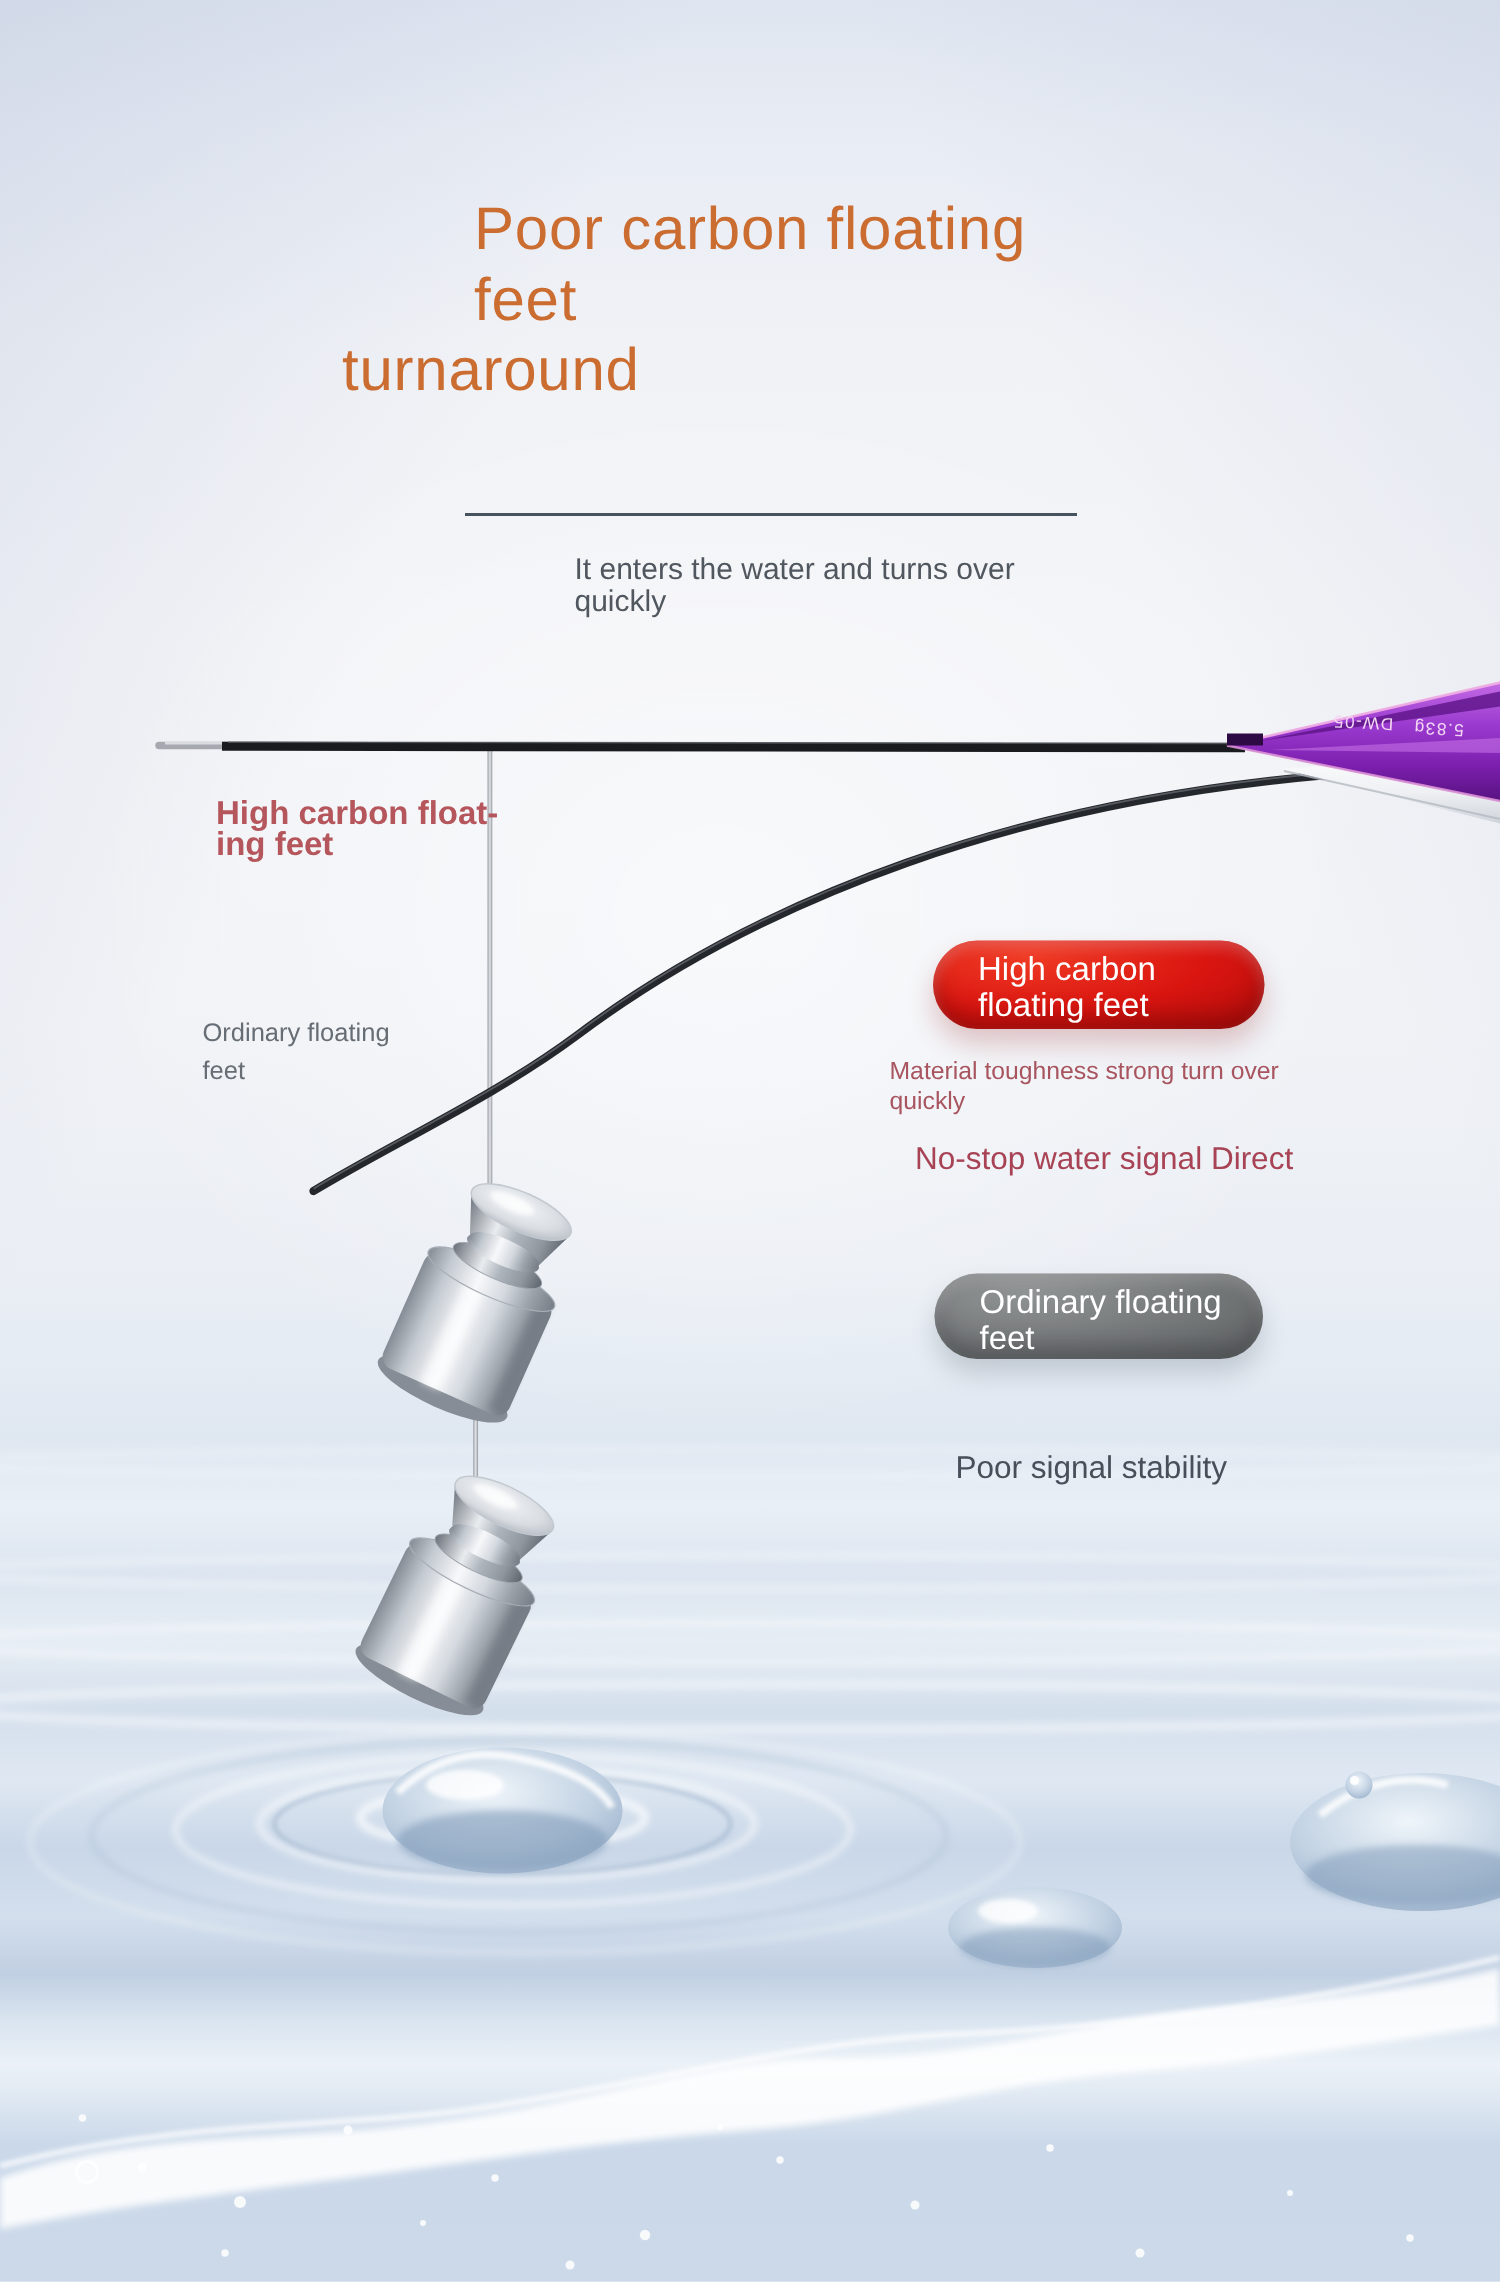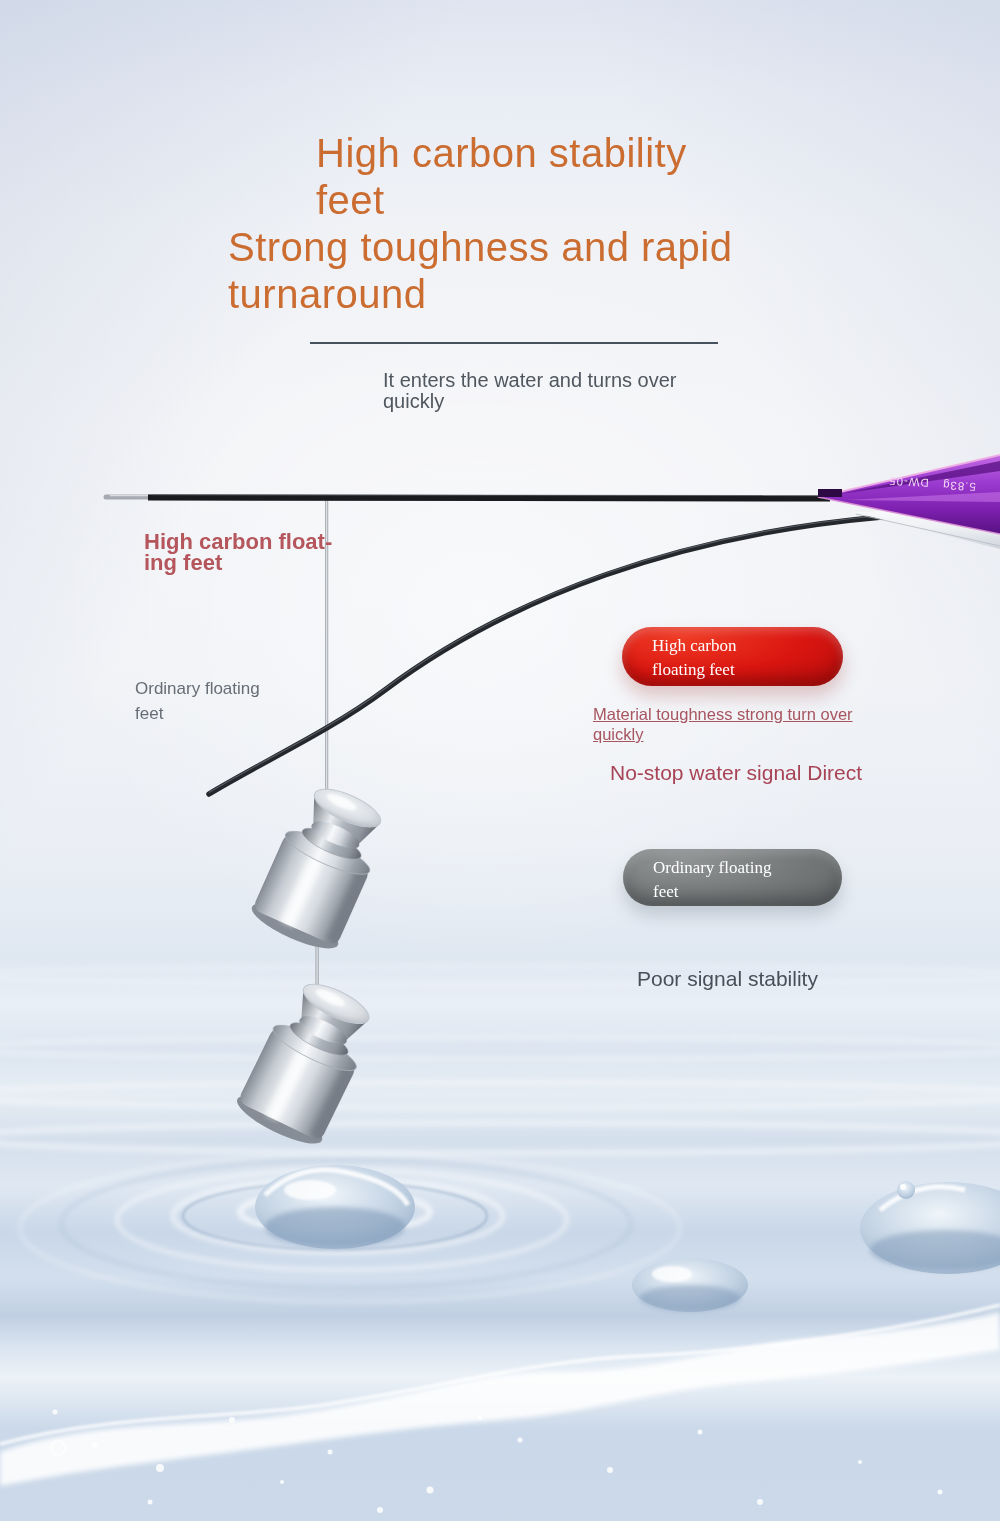--- a/index.html
+++ b/index.html
@@ -18,28 +18,28 @@
   .corner-shade{position:absolute;inset:0;pointer-events:none;
     background:linear-gradient(118deg, rgba(186,197,219,.38), rgba(186,197,219,0) 26%),
                linear-gradient(242deg, rgba(186,197,219,.30), rgba(186,197,219,0) 24%);}
   .abs{position:absolute;}
   .title{left:228px;top:130px;color:#cb6c30;font-size:40px;line-height:47px;letter-spacing:.5px;}
   .title .indent{margin-left:88px;}
   .divider{left:310px;top:342px;width:408px;height:2px;background:#46525e;}
   .subtitle{left:383px;top:370px;color:#50575f;font-size:20px;line-height:21px;}
   .pointer-label-red{left:144px;top:531px;color:#b4565c;font-size:22px;line-height:21px;font-weight:bold;}
   .pointer-label-gray{left:135px;top:676px;color:#676d75;font-size:17px;line-height:25px;}
-  .pill{border-radius:30px;color:#ffffff;font-size:17px;line-height:24px;padding:7px 0 0 30px;box-sizing:border-box;font-family:Liberation Serif, serif;}
+  .pill{border-radius:30px;color:#ffffff;font-size:22px;line-height:24px;padding:7px 0 0 30px;box-sizing:border-box;}
   .pill-red{left:622px;top:627px;width:221px;height:59px;
     background:radial-gradient(130% 150% at 28% 18%, #ef3a24 0%, #da1510 42%, #b30d0c 74%, #8e0808 100%);
     box-shadow:0 10px 18px rgba(140,15,15,.22), inset 0 5px 9px rgba(255,255,255,.22), inset 0 -9px 14px rgba(80,0,0,.35);}
   .pill-gray{left:623px;top:849px;width:219px;height:57px;
     background:radial-gradient(130% 150% at 28% 22%, #909394 0%, #737677 44%, #5d6061 78%, #4d5051 100%);
     box-shadow:0 10px 16px rgba(70,80,95,.22), inset 0 5px 9px rgba(255,255,255,.18), inset 0 -9px 14px rgba(30,34,38,.30);}
-  .desc-red{left:593px;top:704px;color:#a85560;font-size:16.5px;line-height:20px;text-decoration:underline;}
+  .desc-red{left:593px;top:704px;color:#a85560;font-size:16.5px;line-height:20px;}
   .hl-red{left:610px;top:747px;color:#a84355;font-size:21px;margin-top:14px;}
   .desc-gray{left:593px;top:927px;color:#5b636c;font-size:16.5px;line-height:20px;}
   .hl-gray{left:637px;top:967px;color:#47505a;font-size:21px;}
   svg{position:absolute;left:0;top:0;}
 </style>
 </head>
 <body>
 
 <div class="stage">
 
@@ -206,23 +206,22 @@
       <polygon points="846,500 1000,492 1000,502" fill="#c877e8" opacity="0.55"></polygon>
       <line x1="818" y1="497" x2="1000" y2="455" stroke="#eface4" stroke-width="1.8" opacity="0.95"></line>
       <line x1="818" y1="497" x2="1000" y2="534" stroke="#d98fd4" stroke-width="1.6" opacity="0.9"></line>
       <rect x="818" y="489" width="24" height="8" fill="#2e0a44"></rect>
       <text transform="translate(976,483) rotate(183)" font-size="11.5" letter-spacing="1" fill="#f2d6f3">5.83g</text>
       <text transform="translate(929,479) rotate(183)" font-size="11.5" letter-spacing="1" fill="#f2d6f3">DW-05</text>
     </g>
   </svg>
 
   <div class="abs title">
-    <div class="indent">High carbon stability</div>
+    <div class="indent">Poor carbon floating</div>
     <div class="indent">feet</div>
-    <div>Strong toughness and rapid</div>
     <div>turnaround</div>
   </div>
 
   <div class="abs divider"></div>
 
   <div class="abs subtitle">
     <div>It enters the water and turns over</div>
     <div>quickly</div>
   </div>
 

